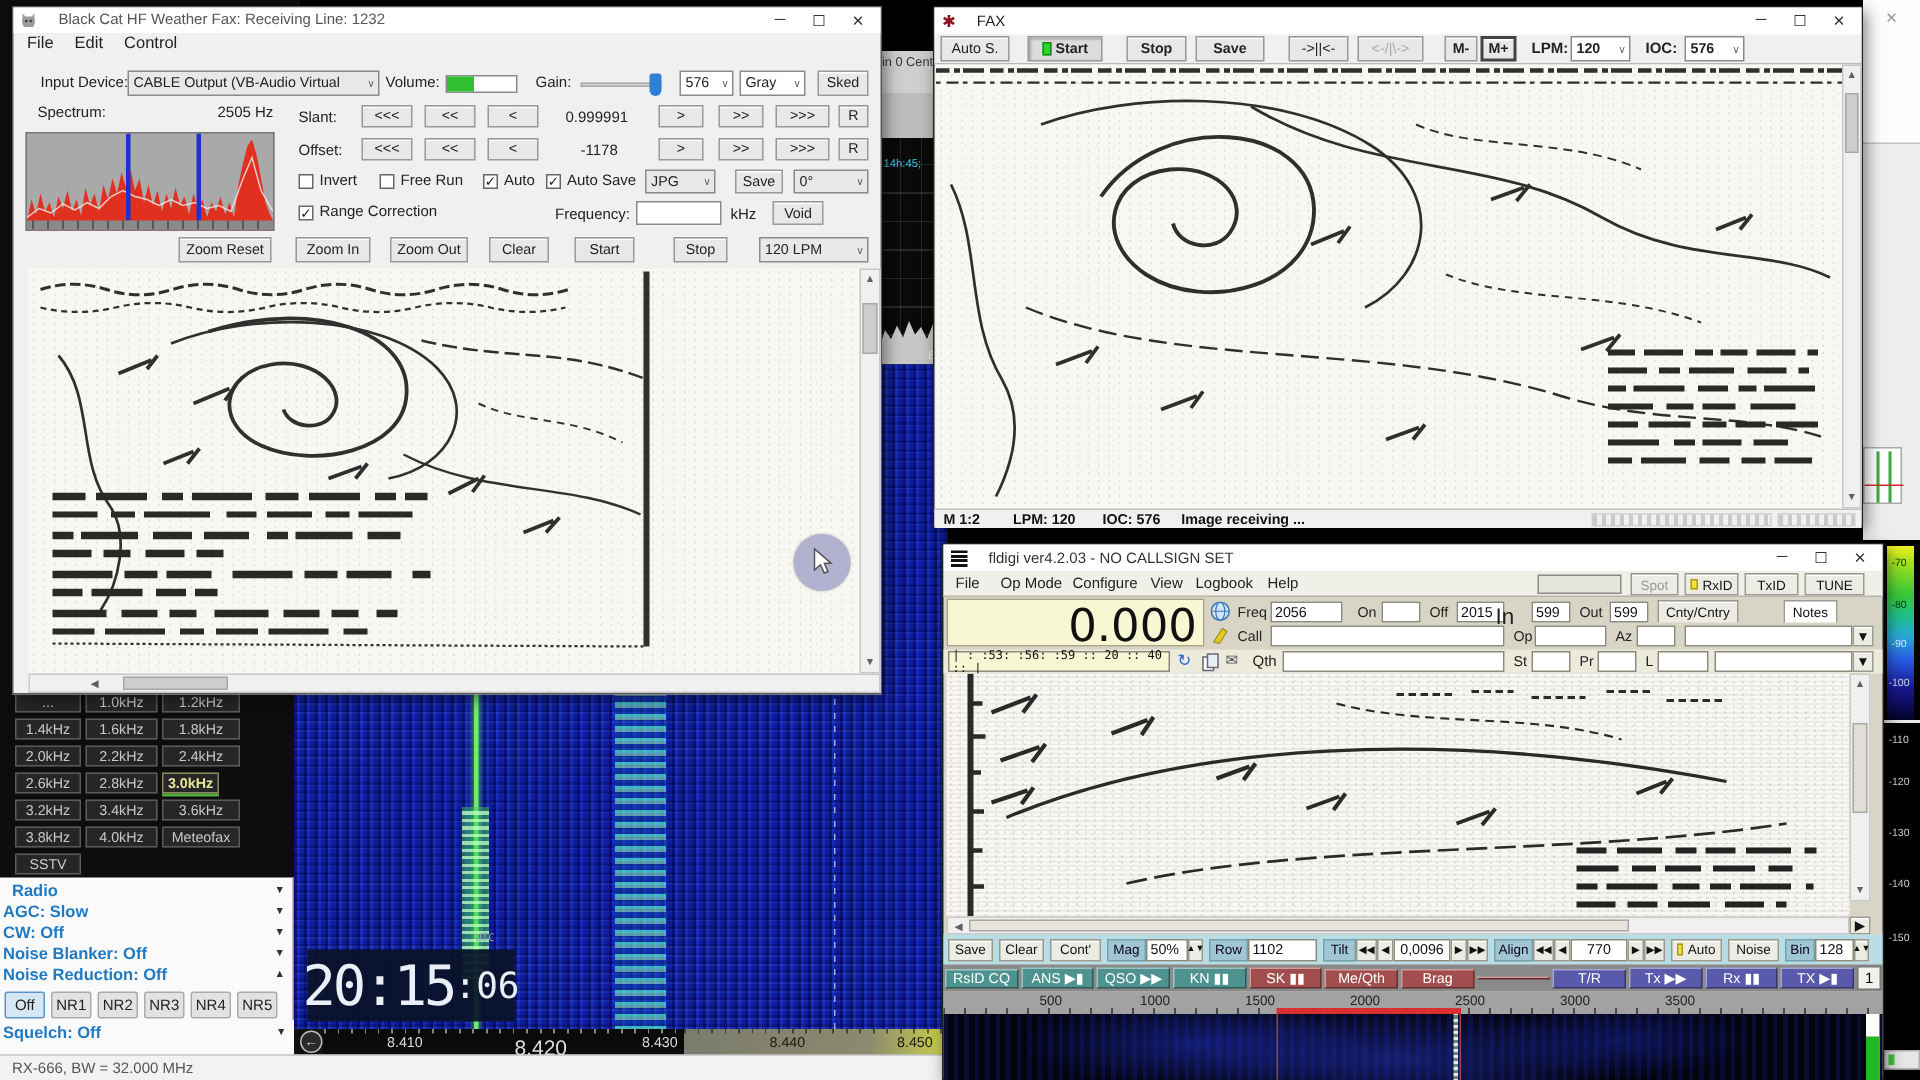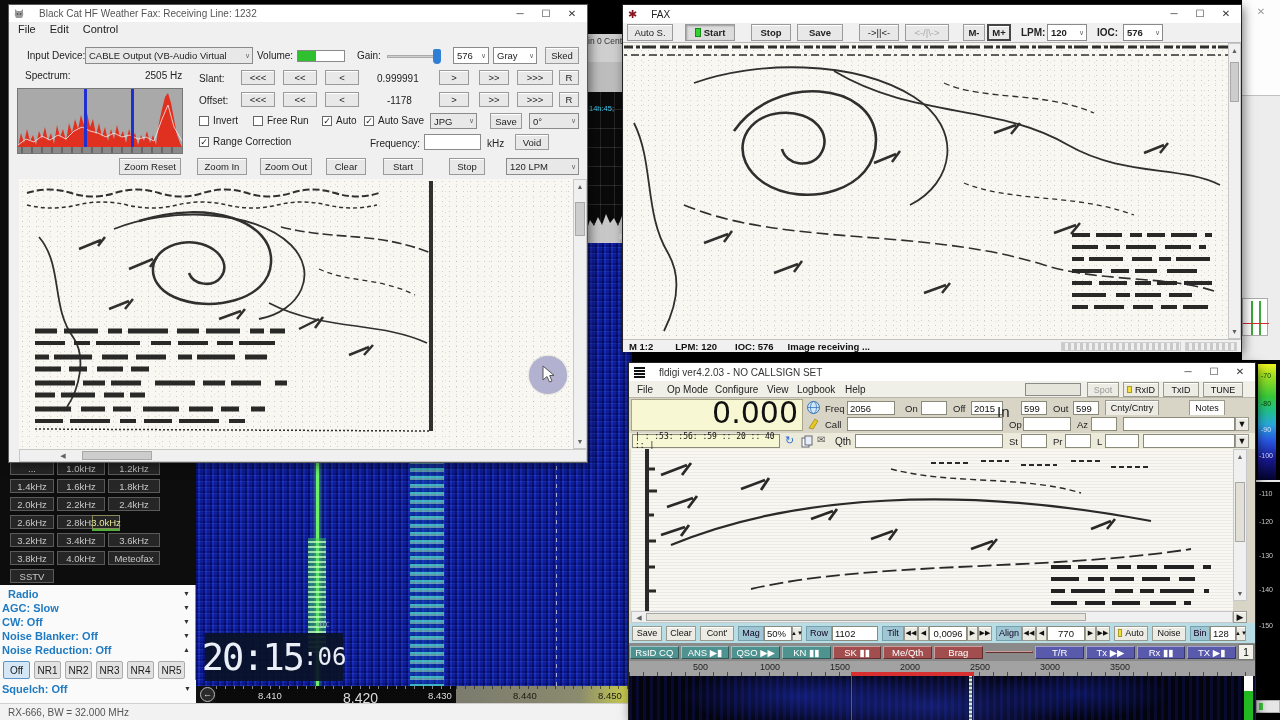--- a/index.html
+++ b/index.html
@@ -85,21 +85,21 @@
     </div>
   <div class="sdrbtn" style="left:108px;top:497px;width:52px;">
       <span>2.4kHz</span>
     </div>
   <div class="sdrbtn" style="left:10px;top:515px;width:44px;">
       <span>2.6kHz</span>
     </div>
   <div class="sdrbtn" style="left:57px;top:515px;width:48px;">
       <span>2.8kHz</span>
     </div>
-  <div class="sdrbtn active" style="left:92px;top:515px;width:28px;font-weight:normal;">
+  <div class="sdrbtn active" style="left:108px;top:515px;width:38px;font-weight:bold;">
       <span>3.0kHz</span>
     </div>
   <div class="sdrbtn" style="left:10px;top:533px;width:44px;">
       <span>3.2kHz</span>
     </div>
   <div class="sdrbtn" style="left:57px;top:533px;width:48px;">
       <span>3.4kHz</span>
     </div>
   <div class="sdrbtn" style="left:108px;top:533px;width:52px;">
       <span>3.6kHz</span>
@@ -559,21 +559,21 @@
           <span>RxID</span>
         </div>
       <div class="fl-btn" style="position:absolute;left:534px;top:1px;width:36px;height:15px;">
           <span>TxID</span>
         </div>
       <div class="fl-btn" style="position:absolute;left:574px;top:1px;width:40px;height:15px;">
           <span>TUNE</span>
         </div>
     </div>
 
-    <div class="abs" style="left:2px;top:36px;width:172px;height:32px;background:#f8f7d4;border:1px solid #a8a488;display:flex;align-items:flex-end;justify-content:flex-end;">
+    <div class="abs" style="left:2px;top:36px;width:172px;height:32px;background:#f8f7d4;border:1px solid #a8a488;display:flex;align-items:flex-start;justify-content:flex-end;">
       <span style="font-size:30px;color:#111;font-family:'DejaVu Sans',sans-serif;margin-right:4px;">0.000</span>
     </div>
     <svg width="13" height="13" style="position:absolute;left:178px;top:38px;">
         <circle cx="6.5" cy="6.5" r="6" fill="#cfe6f8" stroke="#3a78b8"></circle>
         <ellipse cx="6.5" cy="6.5" rx="3" ry="6" fill="none" stroke="#3a78b8" stroke-width="0.8"></ellipse>
         <line x1="0.5" y1="6.5" x2="12.5" y2="6.5" stroke="#3a78b8" stroke-width="0.8"></line>
       </svg>
     <span class="lbl" style="left:196px;top:40px;font-size:9.5px;">Freq</span>
     <div class="fl-field" style="position:absolute;left:218px;top:38px;width:48px;height:14px;">
         <span>2056</span>

